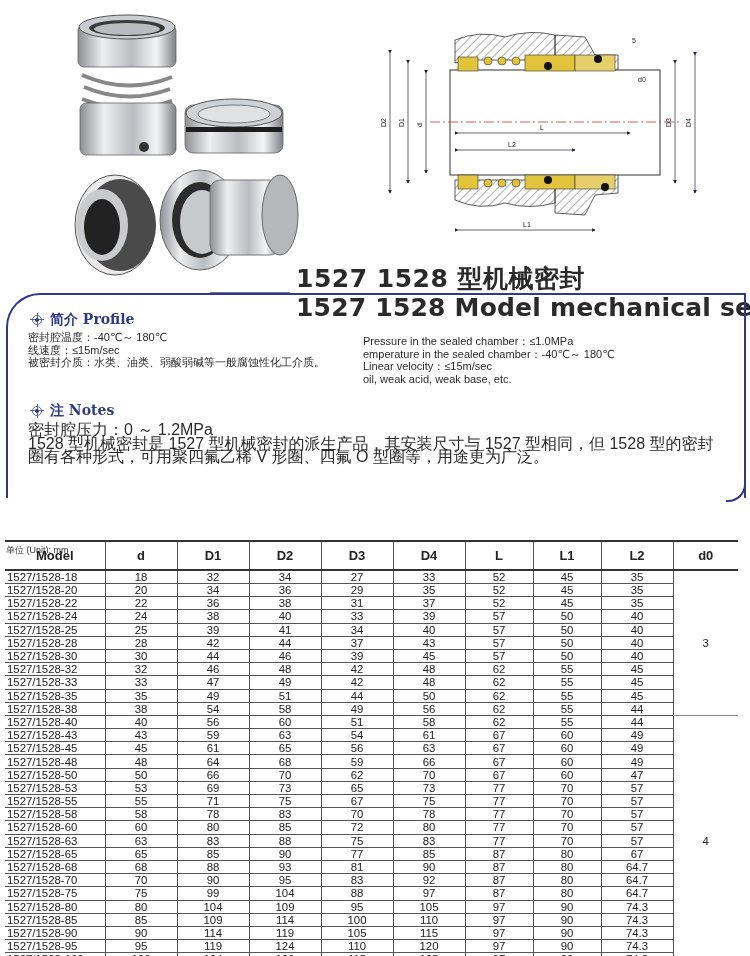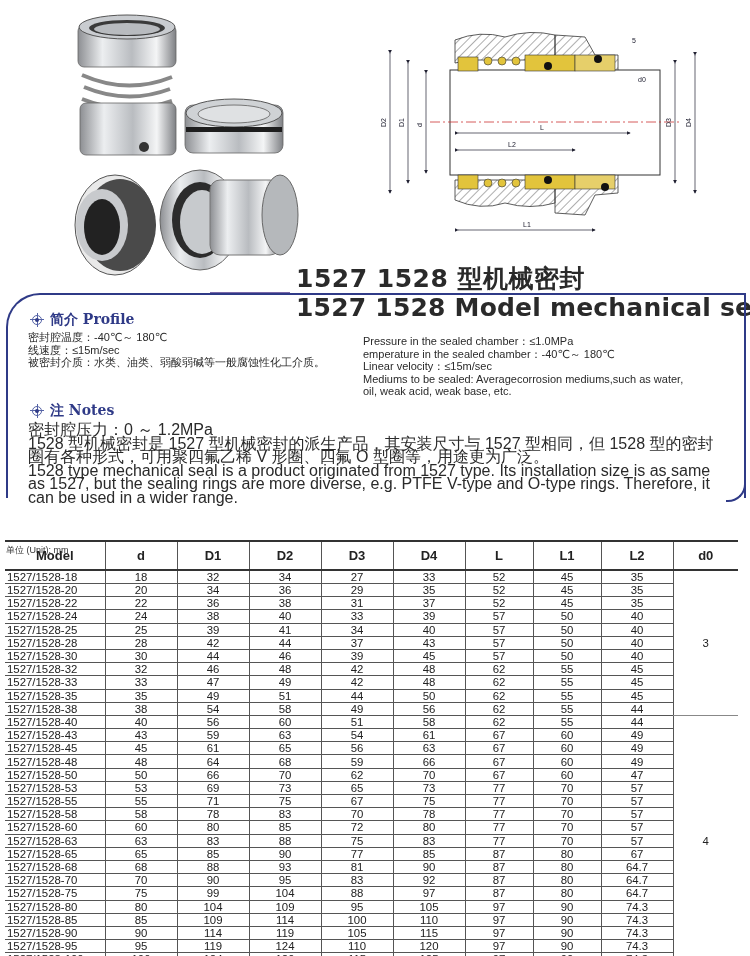--- a/index.html
+++ b/index.html
@@ -194,36 +194,34 @@
 <div class="txt" style="left:28px; top:331px;">
   <div>密封腔温度：-40℃～ 180℃</div>
   <div>线速度：≤15m/sec</div>
   <div>被密封介质：水类、油类、弱酸弱碱等一般腐蚀性化工介质。</div>
 </div>
 
 <div class="txt" style="left:363px; top:335px;">
   <div>Pressure in the sealed chamber：≤1.0MPa</div>
   <div>emperature in the sealed chamber：-40℃～ 180℃</div>
   <div>Linear velocity：≤15m/sec</div>
-  <div>Mediums to be sealed: Averagecorrosion mediums,such as water,</div>
   <div>oil, weak acid, weak base, etc.</div>
 </div>
 
 <div class="section-head" style="left:30px; top:402px;">
   <span class="crosshair">
       <span class="h"></span>
       <span class="v"></span>
     </span>
   <span class="ttl">注 Notes</span>
 </div>
 
 <div class="notes-txt">
   <div>密封腔压力：0 ～ 1.2MPa</div>
   <div>1528 型机械密封是 1527 型机械密封的派生产品，其安装尺寸与 1527 型相同，但 1528 型的密封圈有各种形式，可用聚四氟乙稀 V 形圈、四氟 O 型圈等，用途更为广泛。</div>
-  <div>1528 type mechanical seal is a product originated from 1527 type. Its installation size is as same as 1527, but the sealing rings are more diverse, e.g. PTFE V-type and O-type rings. Therefore, it can be used in a wider range.</div>
 </div>
 
 <div class="unit">单位 (Unit): mm</div>
 
 <table class="spec-table">
   <colgroup>
     <col style="width:100px">
       <col style="width:72px">
       <col style="width:72px">
       <col style="width:72px">

